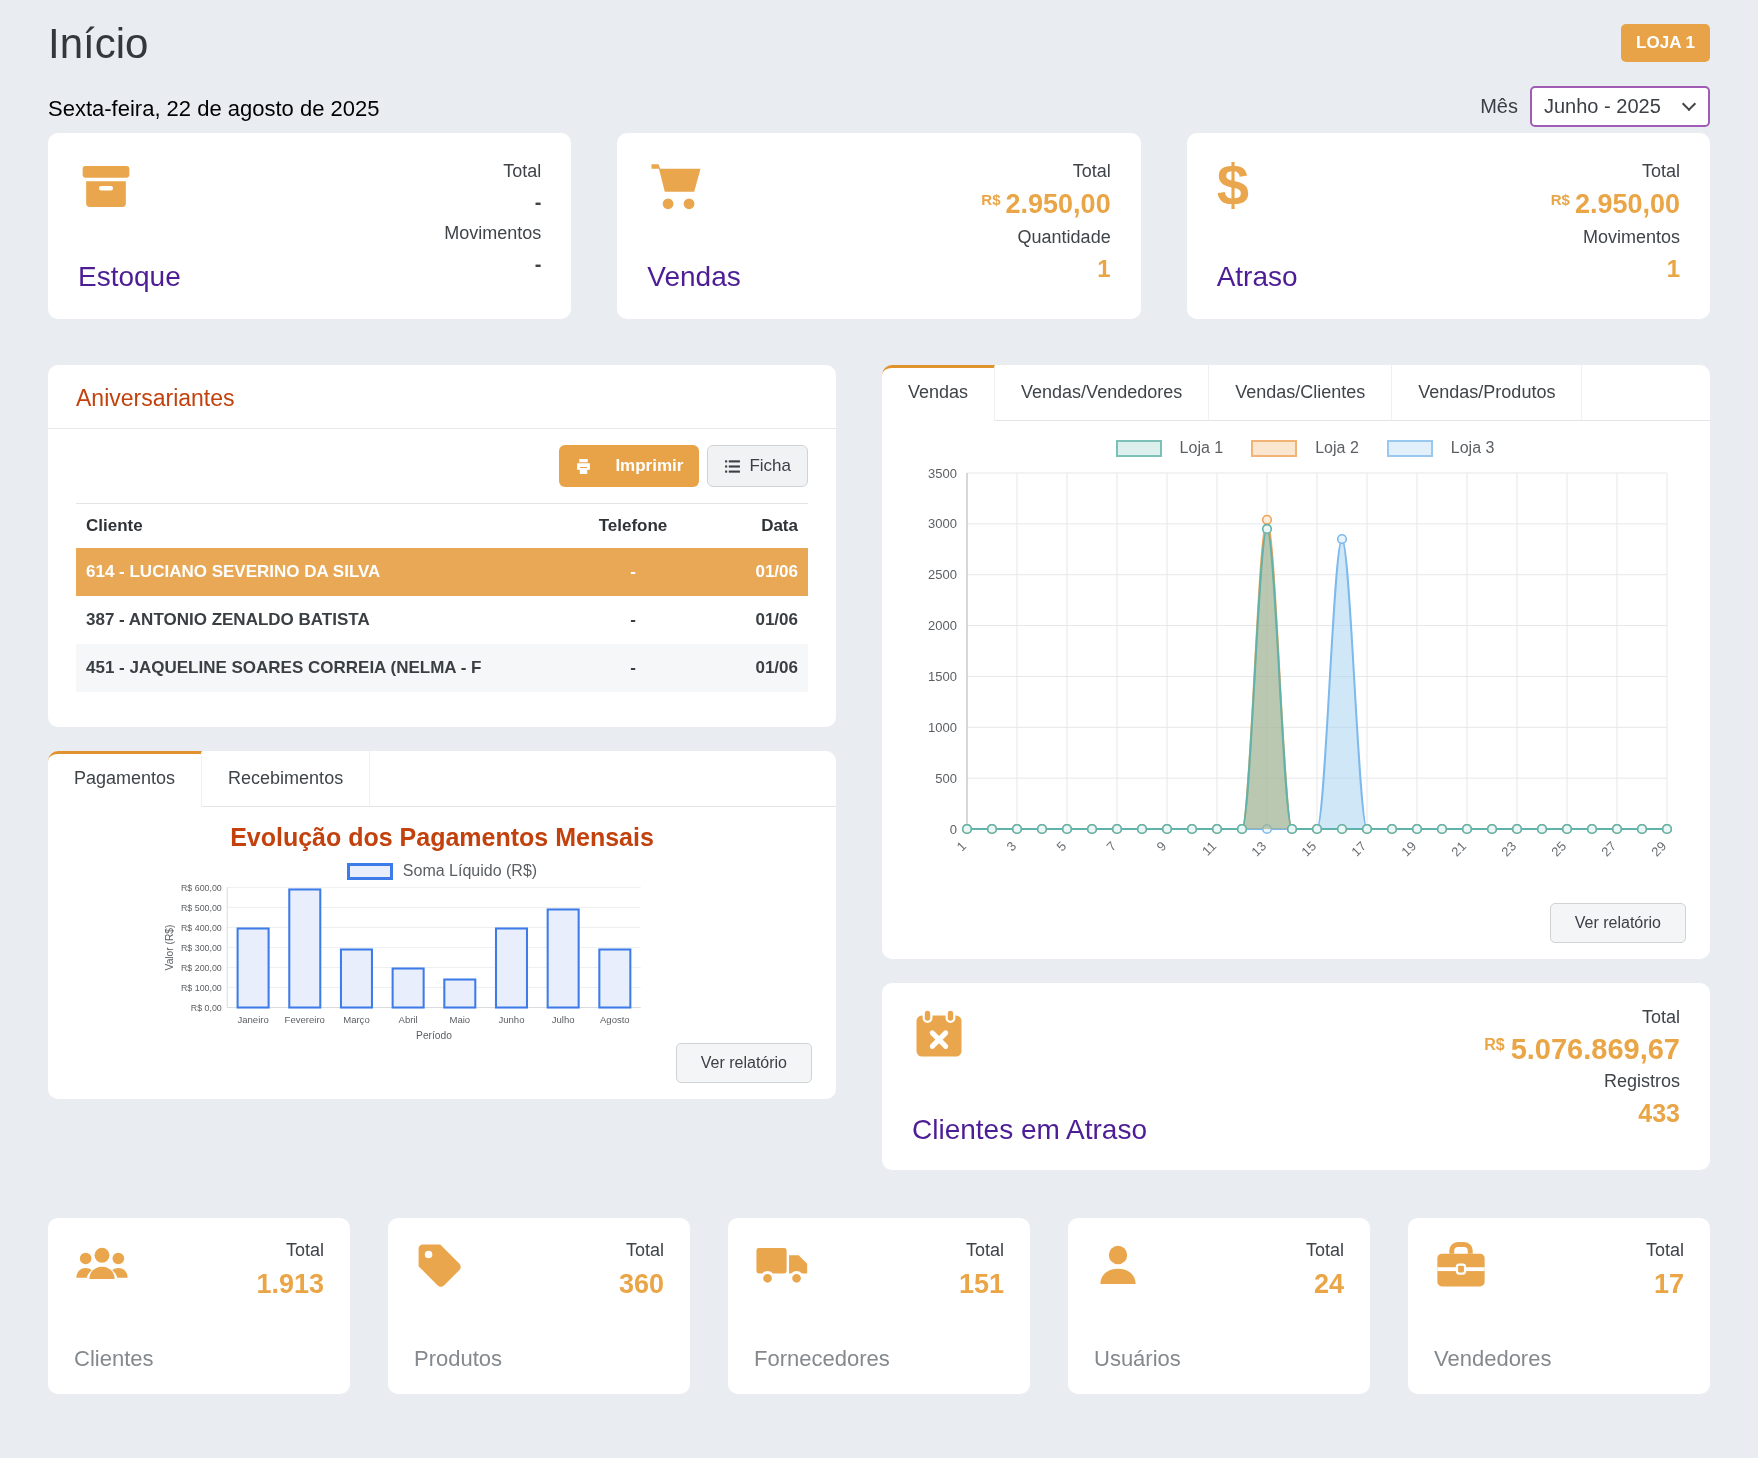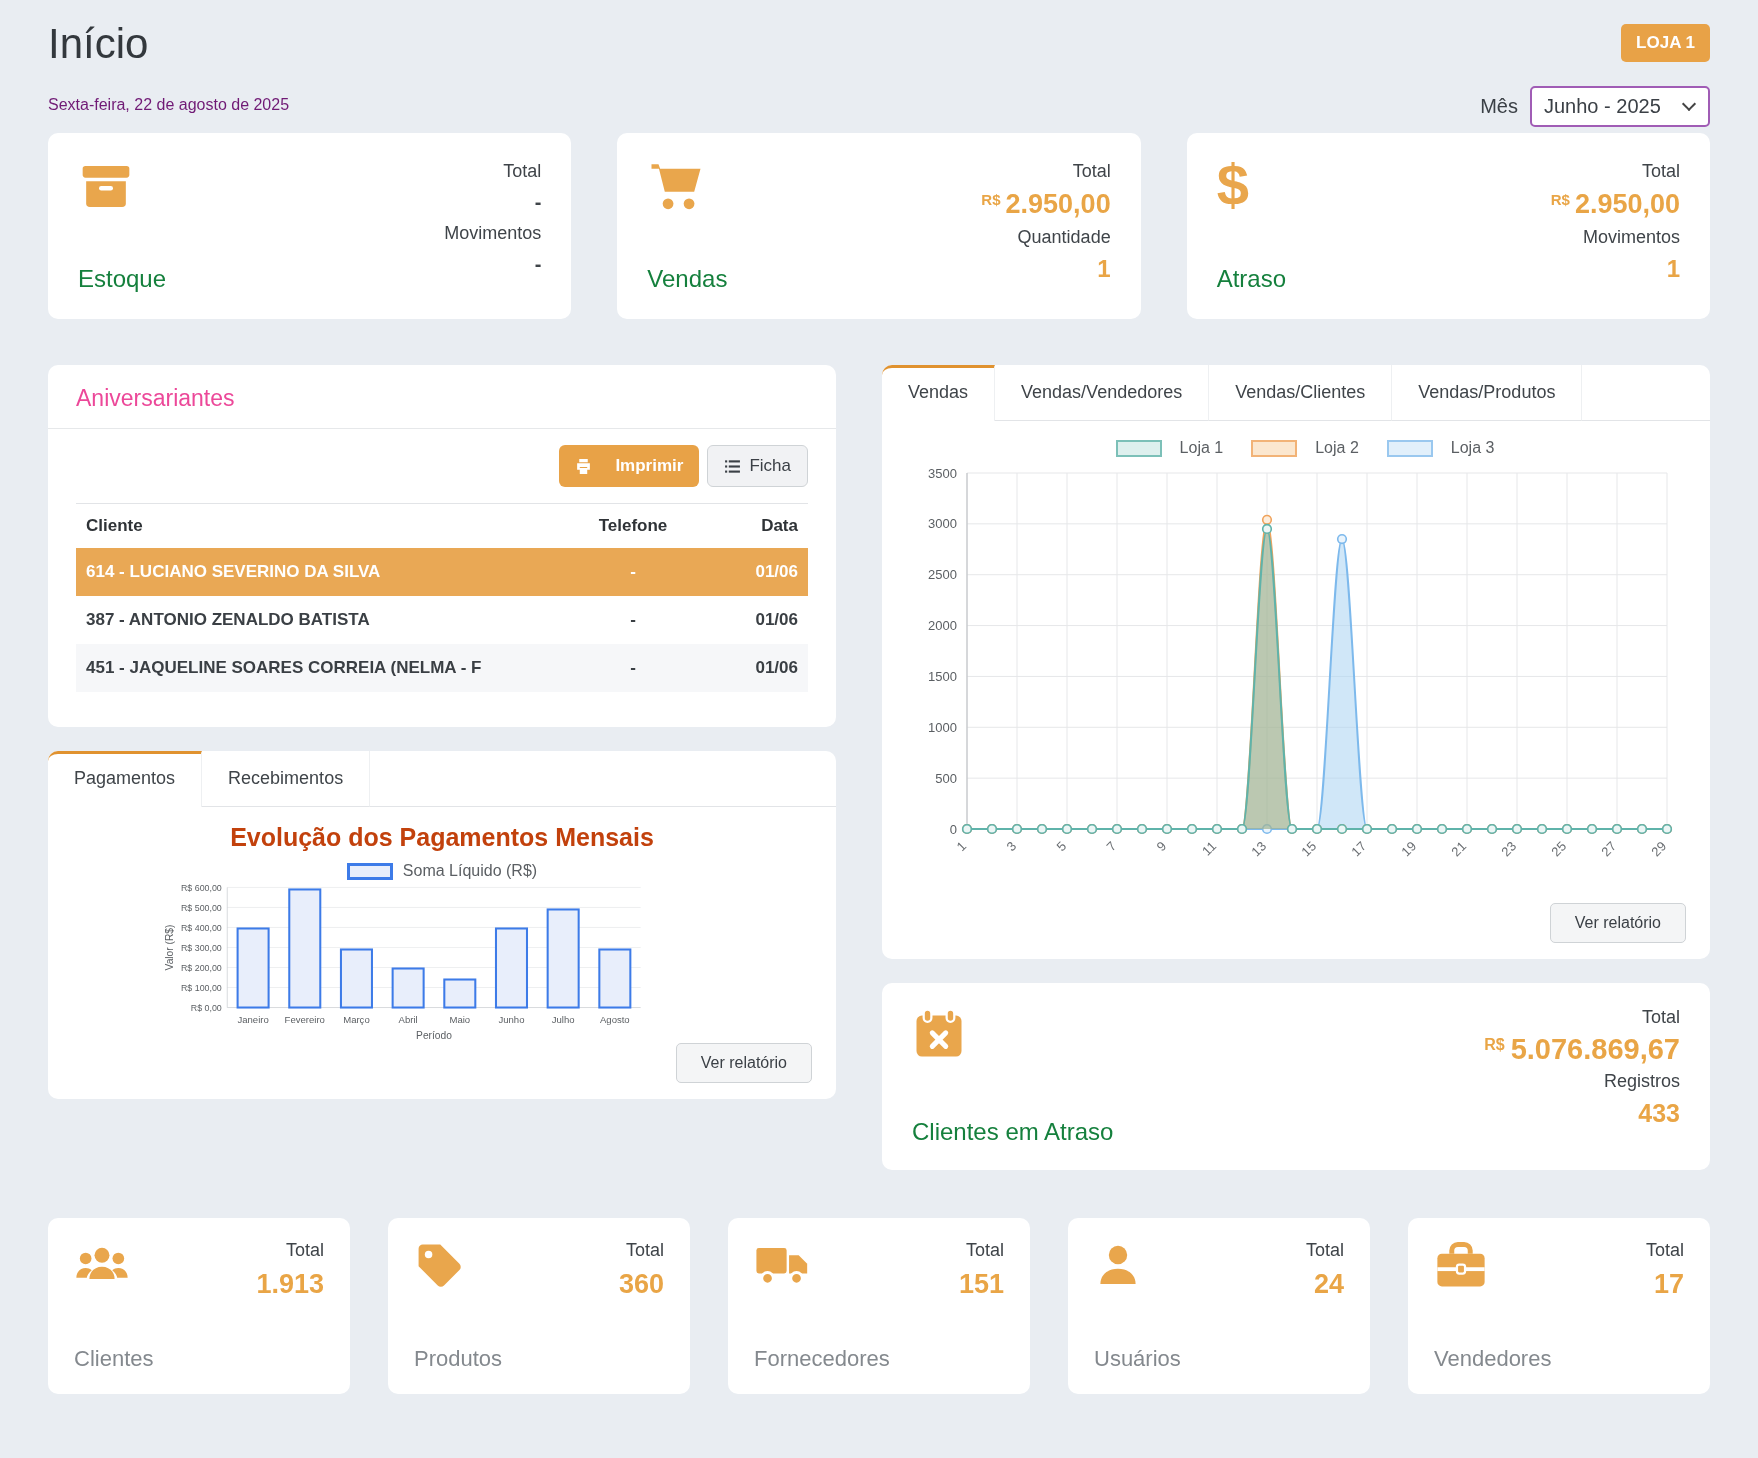--- a/index.html
+++ b/index.html
@@ -2,48 +2,48 @@
 <html><head>
 <meta charset="utf-8">
 <style>
   * { box-sizing: border-box; }
   body { margin:0; background:#e9edf2; font-family:"Liberation Sans",sans-serif; color:#3b4046; }
   .page { width:1758px; min-height:1458px; padding:14px 48px 40px; }
 
   
   .header { display:flex; justify-content:space-between; }
   .h-title { font-size:42px; color:#33383d; font-weight:400; margin:6px 0 28px; }
-  .h-date { font-size:16px; color:#701a75; }
+  .h-date { font-size:22px; color:#000000; }
   .h-right { display:flex; flex-direction:column; align-items:flex-end; gap:24px; padding-top:10px; }
   .badges { display:flex; gap:5px; }
   .badge { background:#e8a247; color:#fff; font-weight:700; font-size:17px; padding:9px 15px; border-radius:5px; }
   .month-row { display:flex; align-items:center; gap:12px; font-size:20px; }
   .select-wrap { position:relative; border:2px solid #a05cb5; border-radius:5px; background:#fff; padding:7px 44px 7px 12px; font-size:20px; min-width:180px; cursor:pointer; }
   .caret { position:absolute; right:14px; top:11px; width:10px; height:10px; border-right:2.5px solid #444; border-bottom:2.5px solid #444; transform:rotate(45deg); }
 
   
   .stat-row { display:flex; gap:46px; margin-top:6px; }
   .card { background:#fff; border-radius:10px; }
   .stat-card { flex:1; padding:26px 30px; display:flex; justify-content:space-between; height:186px; }
   .stat-left { display:flex; flex-direction:column; justify-content:space-between; }
-  .stat-label { font-size:24px; color:#15803d; }
+  .stat-label { font-size:28px; color:#4c1d95; }
   .stat-right { text-align:right; display:flex; flex-direction:column; gap:9px; padding-top:2px; }
   .kv-k { font-size:18px; color:#3f4449; }
   .kv-dash { font-size:20px; font-weight:700; color:#3f4449; }
   .kv-money { font-size:27px; font-weight:700; color:#e9a546; line-height:1; }
   .kv-money .cur { font-size:15px; position:relative; top:-8px; margin-right:5px; font-weight:700; }
 
   
   .mid { display:flex; gap:46px; margin-top:46px; }
   .col-l { width:788px; display:flex; flex-direction:column; gap:24px; }
   .col-r { flex:1; display:flex; flex-direction:column; gap:24px; }
 
   
   .aniv { height:362px; overflow:hidden; }
-  .aniv-title { font-size:23px; color:#ec4899; padding:20px 28px 16px; }
+  .aniv-title { font-size:23px; color:#c2410c; padding:20px 28px 16px; }
   .aniv-divider { border-bottom:1px solid #e6e8ea; }
   .aniv-body { padding:16px 28px 0; }
   .aniv-actions { display:flex; justify-content:flex-end; gap:8px; }
   .btn { cursor:pointer; font-family:inherit; }
   .btn-imprimir { background:#e8a247; color:#fff; font-size:17px; font-weight:700; border:none; border-radius:6px; padding:10px 16px; display:flex; align-items:center; gap:23px; }
   .btn-ficha { background:#f1f2f4; border:1px solid #cfd3d6; color:#3b4046; font-size:17px; border-radius:6px; padding:10px 16px; display:flex; align-items:center; gap:8px; }
   .tbl { margin-top:16px; }
   .tbl-head { display:flex; font-weight:700; font-size:17px; color:#2f3337; padding:12px 10px; border-top:1px solid #e2e4e7; }
   .c-cliente { flex:1; } .c-tel { width:150px; text-align:center; } .c-data { width:90px; text-align:right; }
   .tbl-row { display:flex; align-items:center; font-weight:700; font-size:17px; padding:14px 10px; cursor:pointer; }

